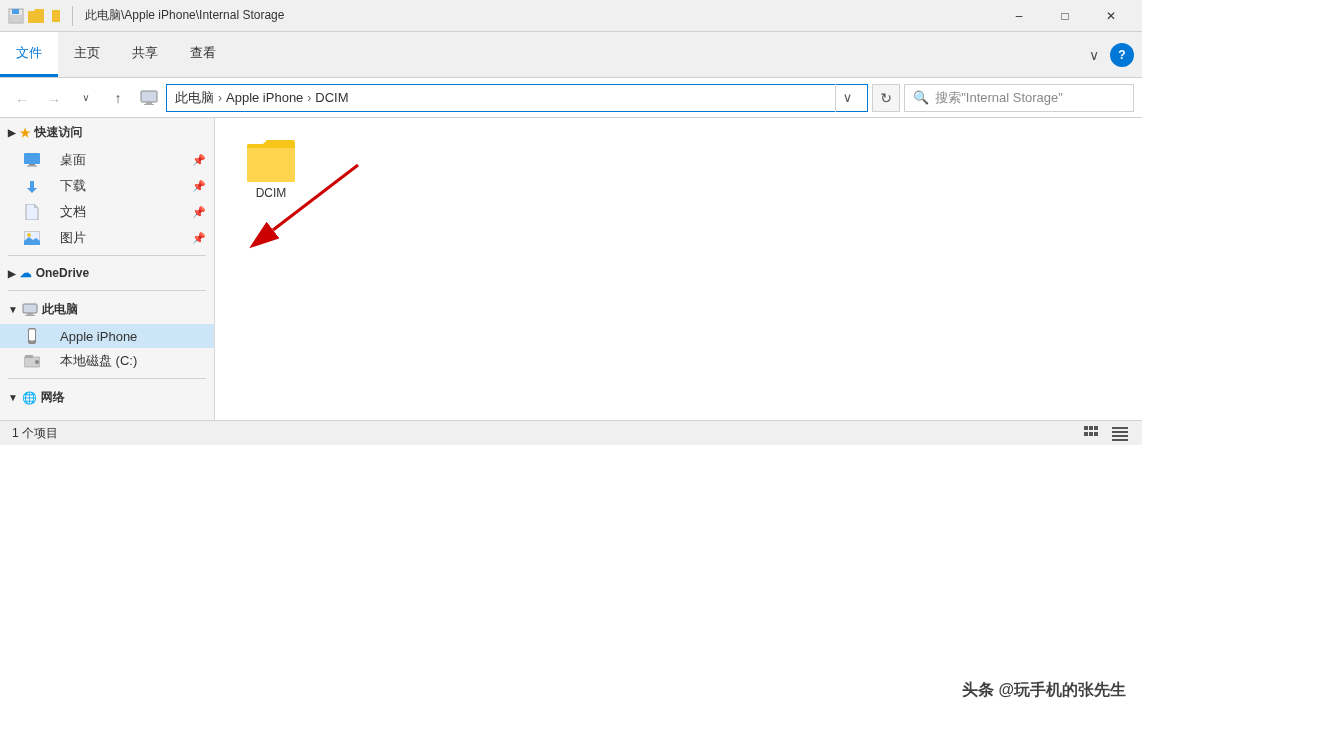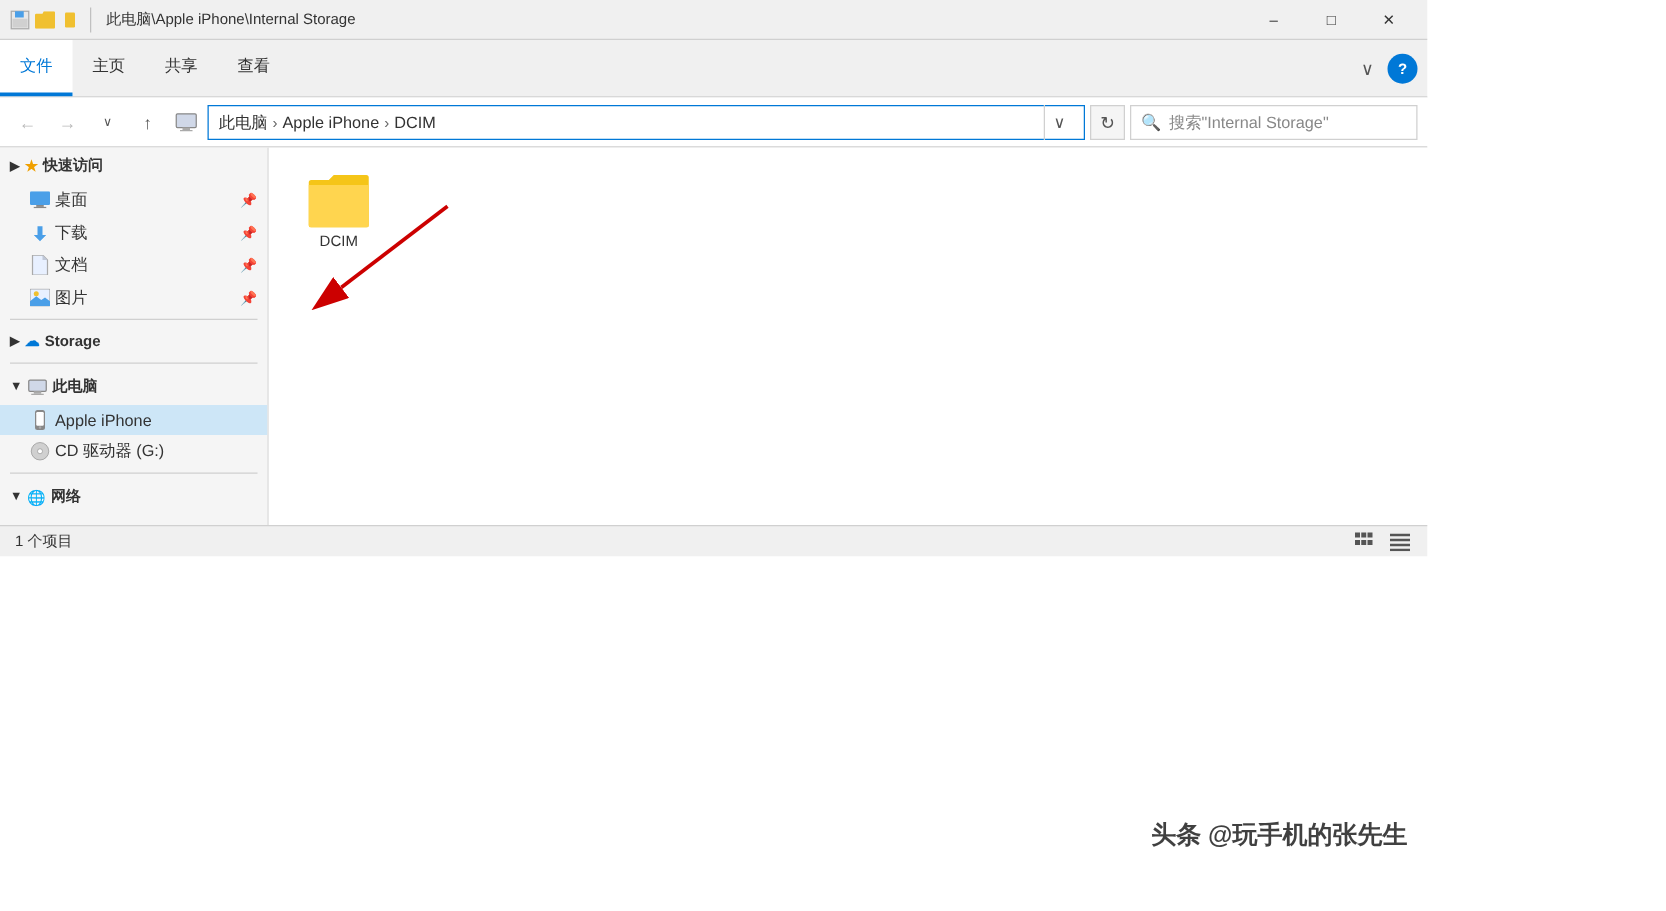--- a/index.html
+++ b/index.html
@@ -194,21 +194,21 @@
       font-weight: 600;
       color: #333;
       cursor: pointer;
       gap: 4px;
     }
     .sidebar-item {
       display: flex;
       align-items: center;
       padding: 4px 8px 4px 24px;
       cursor: pointer;
-      gap: 4px;
+      gap: 20px;
       color: #333;
       font-size: 13px;
     }
     .sidebar-item.selected { background: #cde6f7; }
     .sidebar-item .pin-icon {
       margin-left: auto;
       color: #aaa;
       font-size: 11px;
     }
     .sidebar-icon {
@@ -269,23 +269,23 @@
       display: flex;
       align-items: center;
       justify-content: center;
       cursor: pointer;
       color: #555;
     }
 
     
     .watermark {
       position: absolute;
-      bottom: 48px;
+      bottom: 28px;
       right: 16px;
-      font-size: 20px;
+      font-size: 16px;
       font-weight: bold;
       color: rgba(0,0,0,0.75);
       font-family: 'SimHei', sans-serif;
       pointer-events: none;
       text-shadow: 1px 1px 2px rgba(255,255,255,0.5);
     }
 
     
     .star-icon { color: #f0a000; }
     
@@ -430,21 +430,21 @@
         </div>
         <span>图片</span>
         <span class="pin-icon">📌</span>
       </div>
 
       <div class="separator-line"></div>
 
       <div class="sidebar-section-header">
         <span style="font-size:10px;">▶</span>
         <span class="onedrive-icon">☁</span>
-        <span>Storage</span>
+        <span>OneDrive</span>
       </div>
 
       <div class="separator-line"></div>
 
       <div class="sidebar-section-header">
         <span style="font-size:10px;">▼</span>
         <svg width="16" height="14" viewBox="0 0 16 14">
           <rect x="1" y="1" width="14" height="9" rx="1" fill="#d0d8e8" stroke="#888" stroke-width="1"></rect>
           <rect x="5" y="10" width="6" height="2" fill="#aaa"></rect>
           <rect x="3" y="12" width="10" height="1" fill="#aaa"></rect>
@@ -456,33 +456,34 @@
         <div class="sidebar-icon">
           <svg width="10" height="16" viewBox="0 0 10 16">
             <rect x="1" y="0" width="8" height="16" rx="2" fill="#888"></rect>
             <rect x="2" y="1.5" width="6" height="11" rx="1" fill="#fff"></rect>
             <circle cx="5" cy="14" r="1" fill="#aaa"></circle>
           </svg>
         </div>
         <span>Apple iPhone</span>
       </div>
 
-
-
-
-
       <div class="sidebar-item">
         <div class="sidebar-icon">
-          <svg width="16" height="16" viewBox="0 0 16 16">
-            <circle cx="8" cy="8" r="7" fill="#d0d0d0" stroke="#888" stroke-width="0.5"></circle>
-            <circle cx="8" cy="8" r="2" fill="#fff" stroke="#888" stroke-width="0.5"></circle>
+          <svg width="16" height="14" viewBox="0 0 16 14">
+            <rect x="0" y="3" width="16" height="10" rx="1" fill="#d0d0d0" stroke="#888" stroke-width="0.5"></rect>
+            <circle cx="13" cy="8" r="2" fill="#888"></circle>
+            <rect x="1" y="1" width="8" height="3" rx="0.5" fill="#aaa"></rect>
           </svg>
         </div>
-        <span>CD 驱动器 (G:)</span>
-      </div>
+        <span>本地磁盘 (C:)</span>
+      </div>
+
+
+
+
 
       <div class="separator-line"></div>
 
       <div class="sidebar-section-header">
         <span style="font-size:10px;">▼</span>
         <span style="color:#4a9fe8;">🌐</span>
         <span>网络</span>
       </div>
 
 

